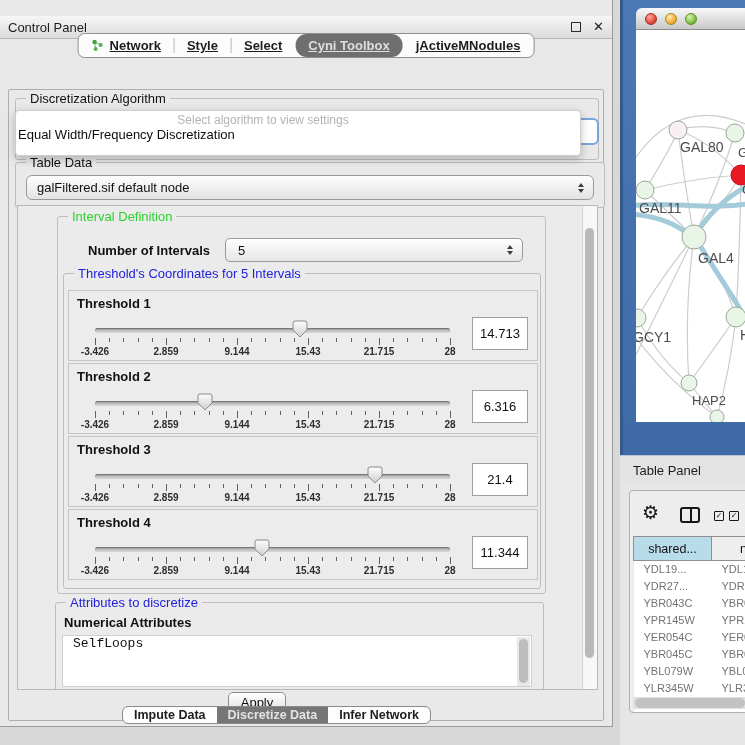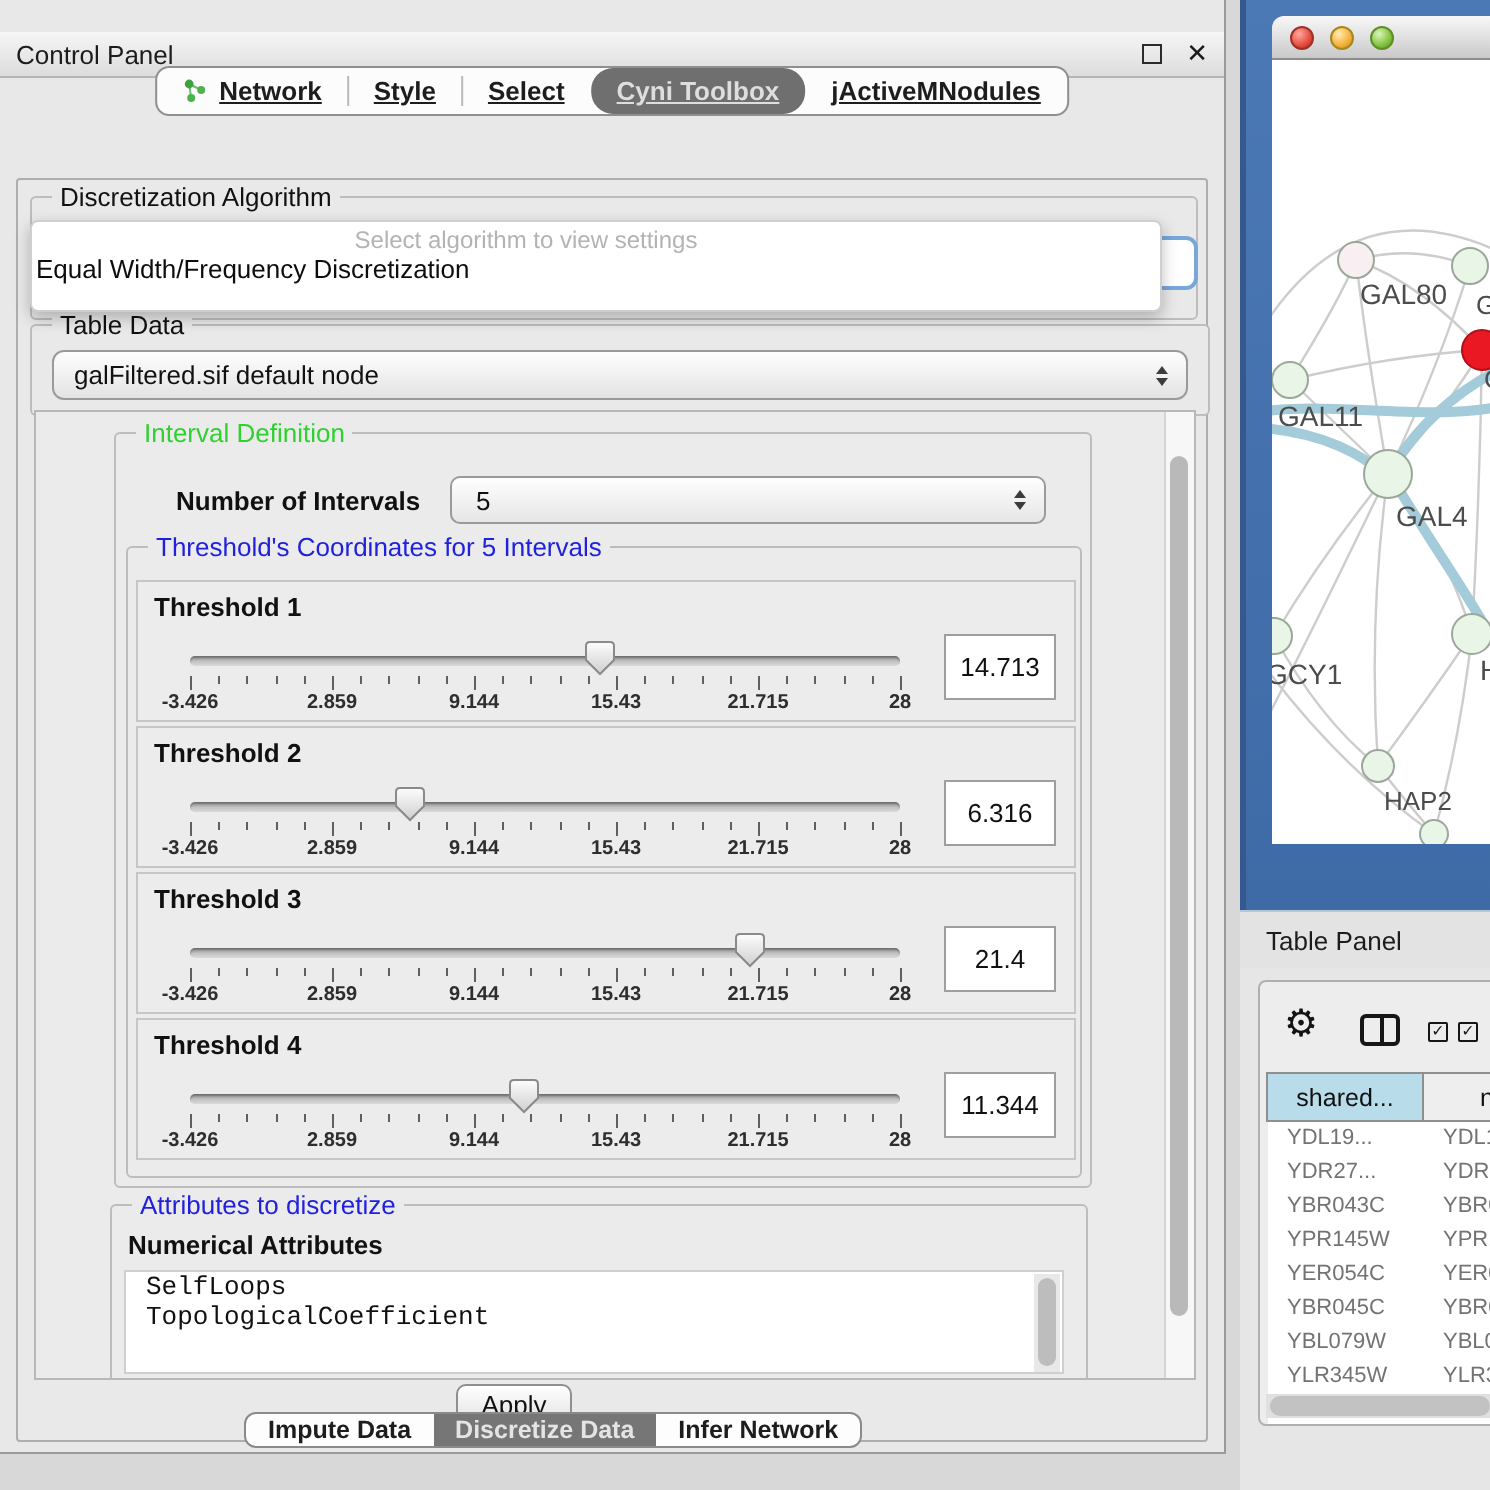--- a/index.html
+++ b/index.html
@@ -384,21 +384,20 @@
             </div>
         </div>
       </div>
 
       <div class="group attr-group">
         <span class="gtitle blue">Attributes to discretize</span>
         <span class="attr-sub">Numerical Attributes</span>
         <div class="attr-list" id="attr-list">
 
         <div class="item">SelfLoops</div>
-            <div class="item">TopologicalCoefficient</div>
             <div class="attr-scroll">
               <div class="thumb"></div>
             </div>
           </div>
       </div>
 
       <div class="vscroll">
           <div class="thumb"></div>
         </div>
     </div>

